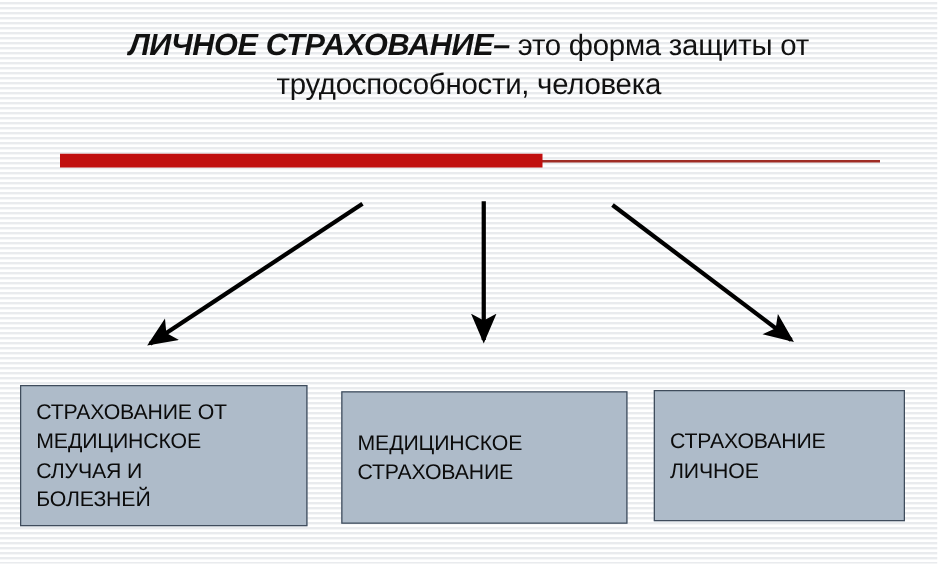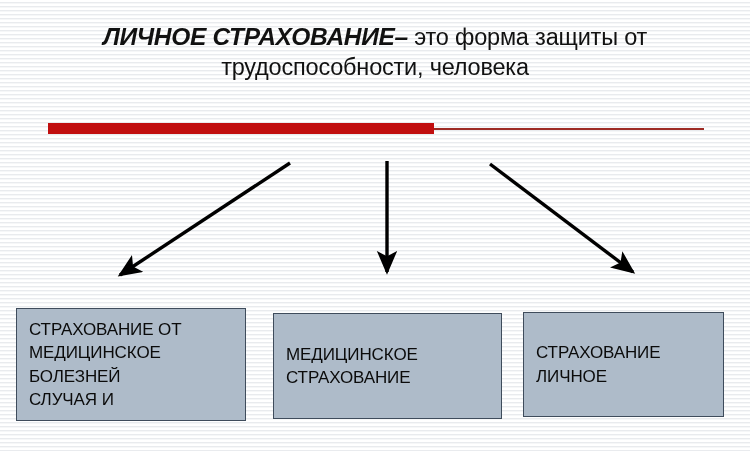--- a/index.html
+++ b/index.html
@@ -118,22 +118,22 @@
       </marker>
     </defs>
     <line x1="290" y1="163" x2="120" y2="275" stroke="#000000" stroke-width="3.4" marker-end="url(#ah)"></line>
     <line x1="387" y1="161" x2="387" y2="272" stroke="#000000" stroke-width="3.4" marker-end="url(#ah)"></line>
     <line x1="490" y1="164" x2="633" y2="272" stroke="#000000" stroke-width="3.4" marker-end="url(#ah)"></line>
   </svg>
 
   <div class="box" id="box-1">
     <span class="box-line">СТРАХОВАНИЕ ОТ</span>
     <span class="box-line">МЕДИЦИНСКОЕ</span>
+    <span class="box-line">СЛУЧАЯ И</span>
     <span class="box-line">БОЛЕЗНЕЙ</span>
-    <span class="box-line">СЛУЧАЯ И</span>
   </div>
 
   <div class="box" id="box-2">
     <span class="box-line">МЕДИЦИНСКОЕ</span>
     <span class="box-line">СТРАХОВАНИЕ</span>
   </div>
 
   <div class="box" id="box-3">
     <span class="box-line">СТРАХОВАНИЕ</span>
     <span class="box-line">ЛИЧНОЕ</span>

